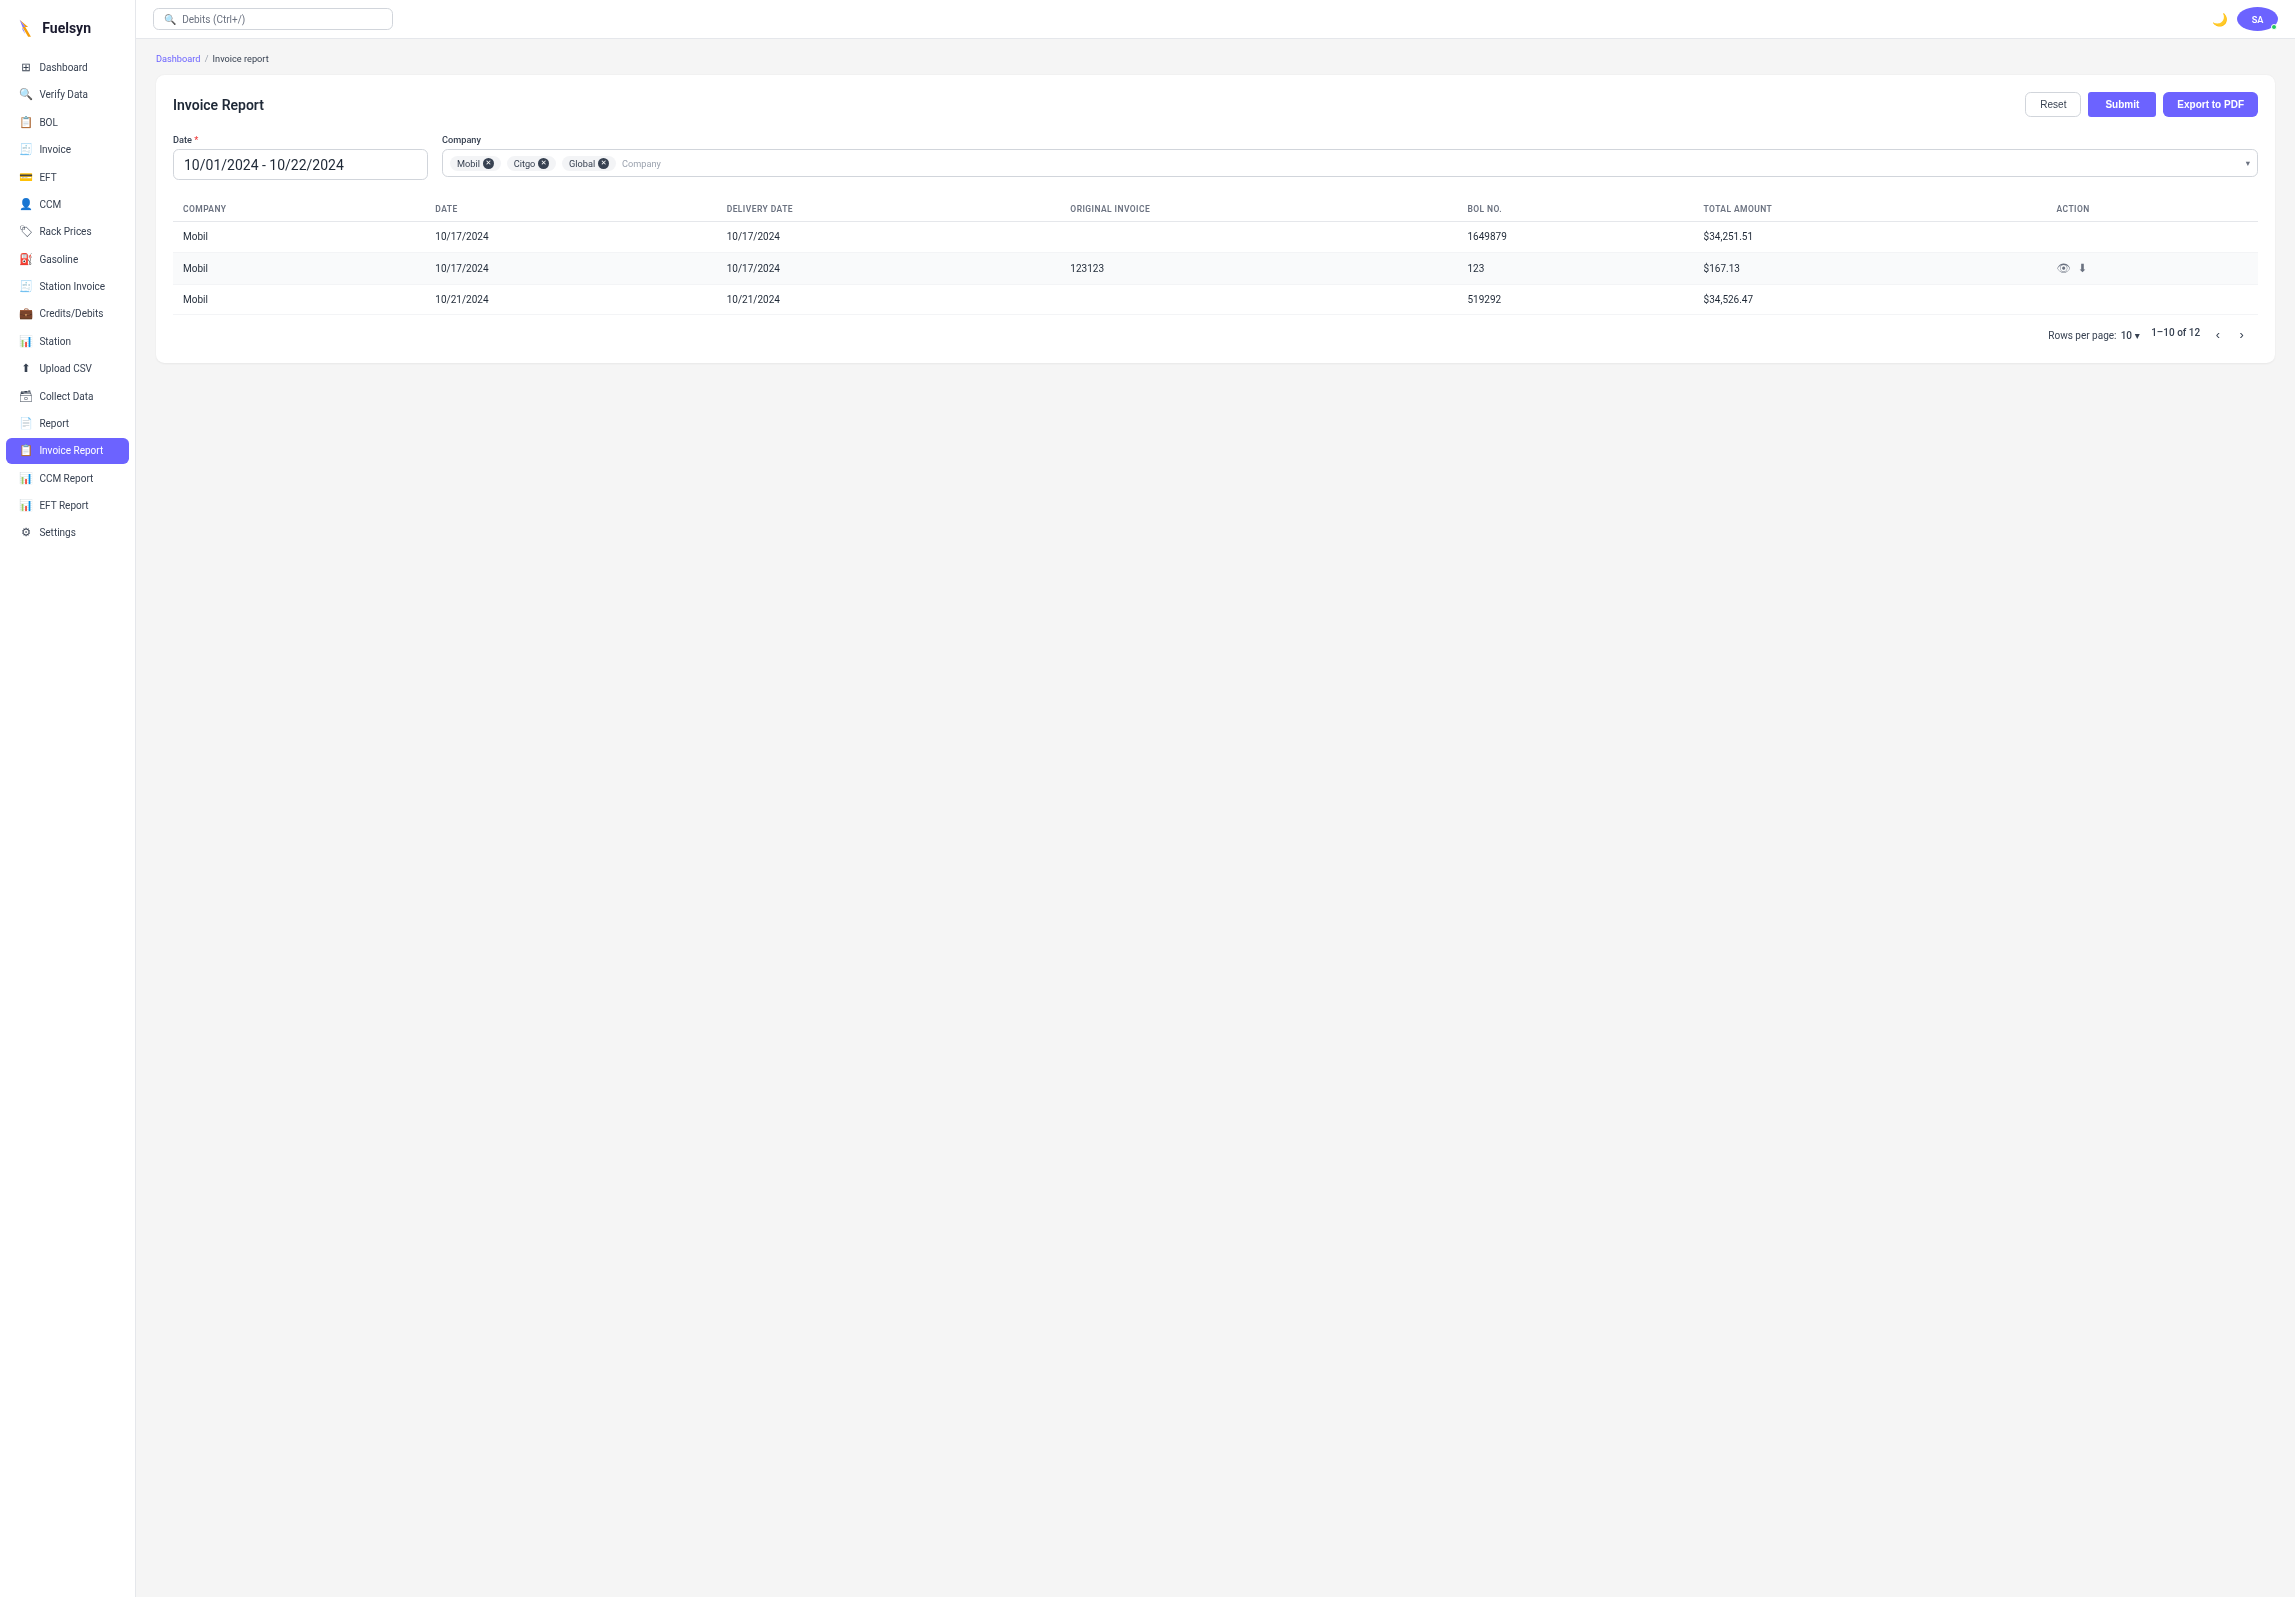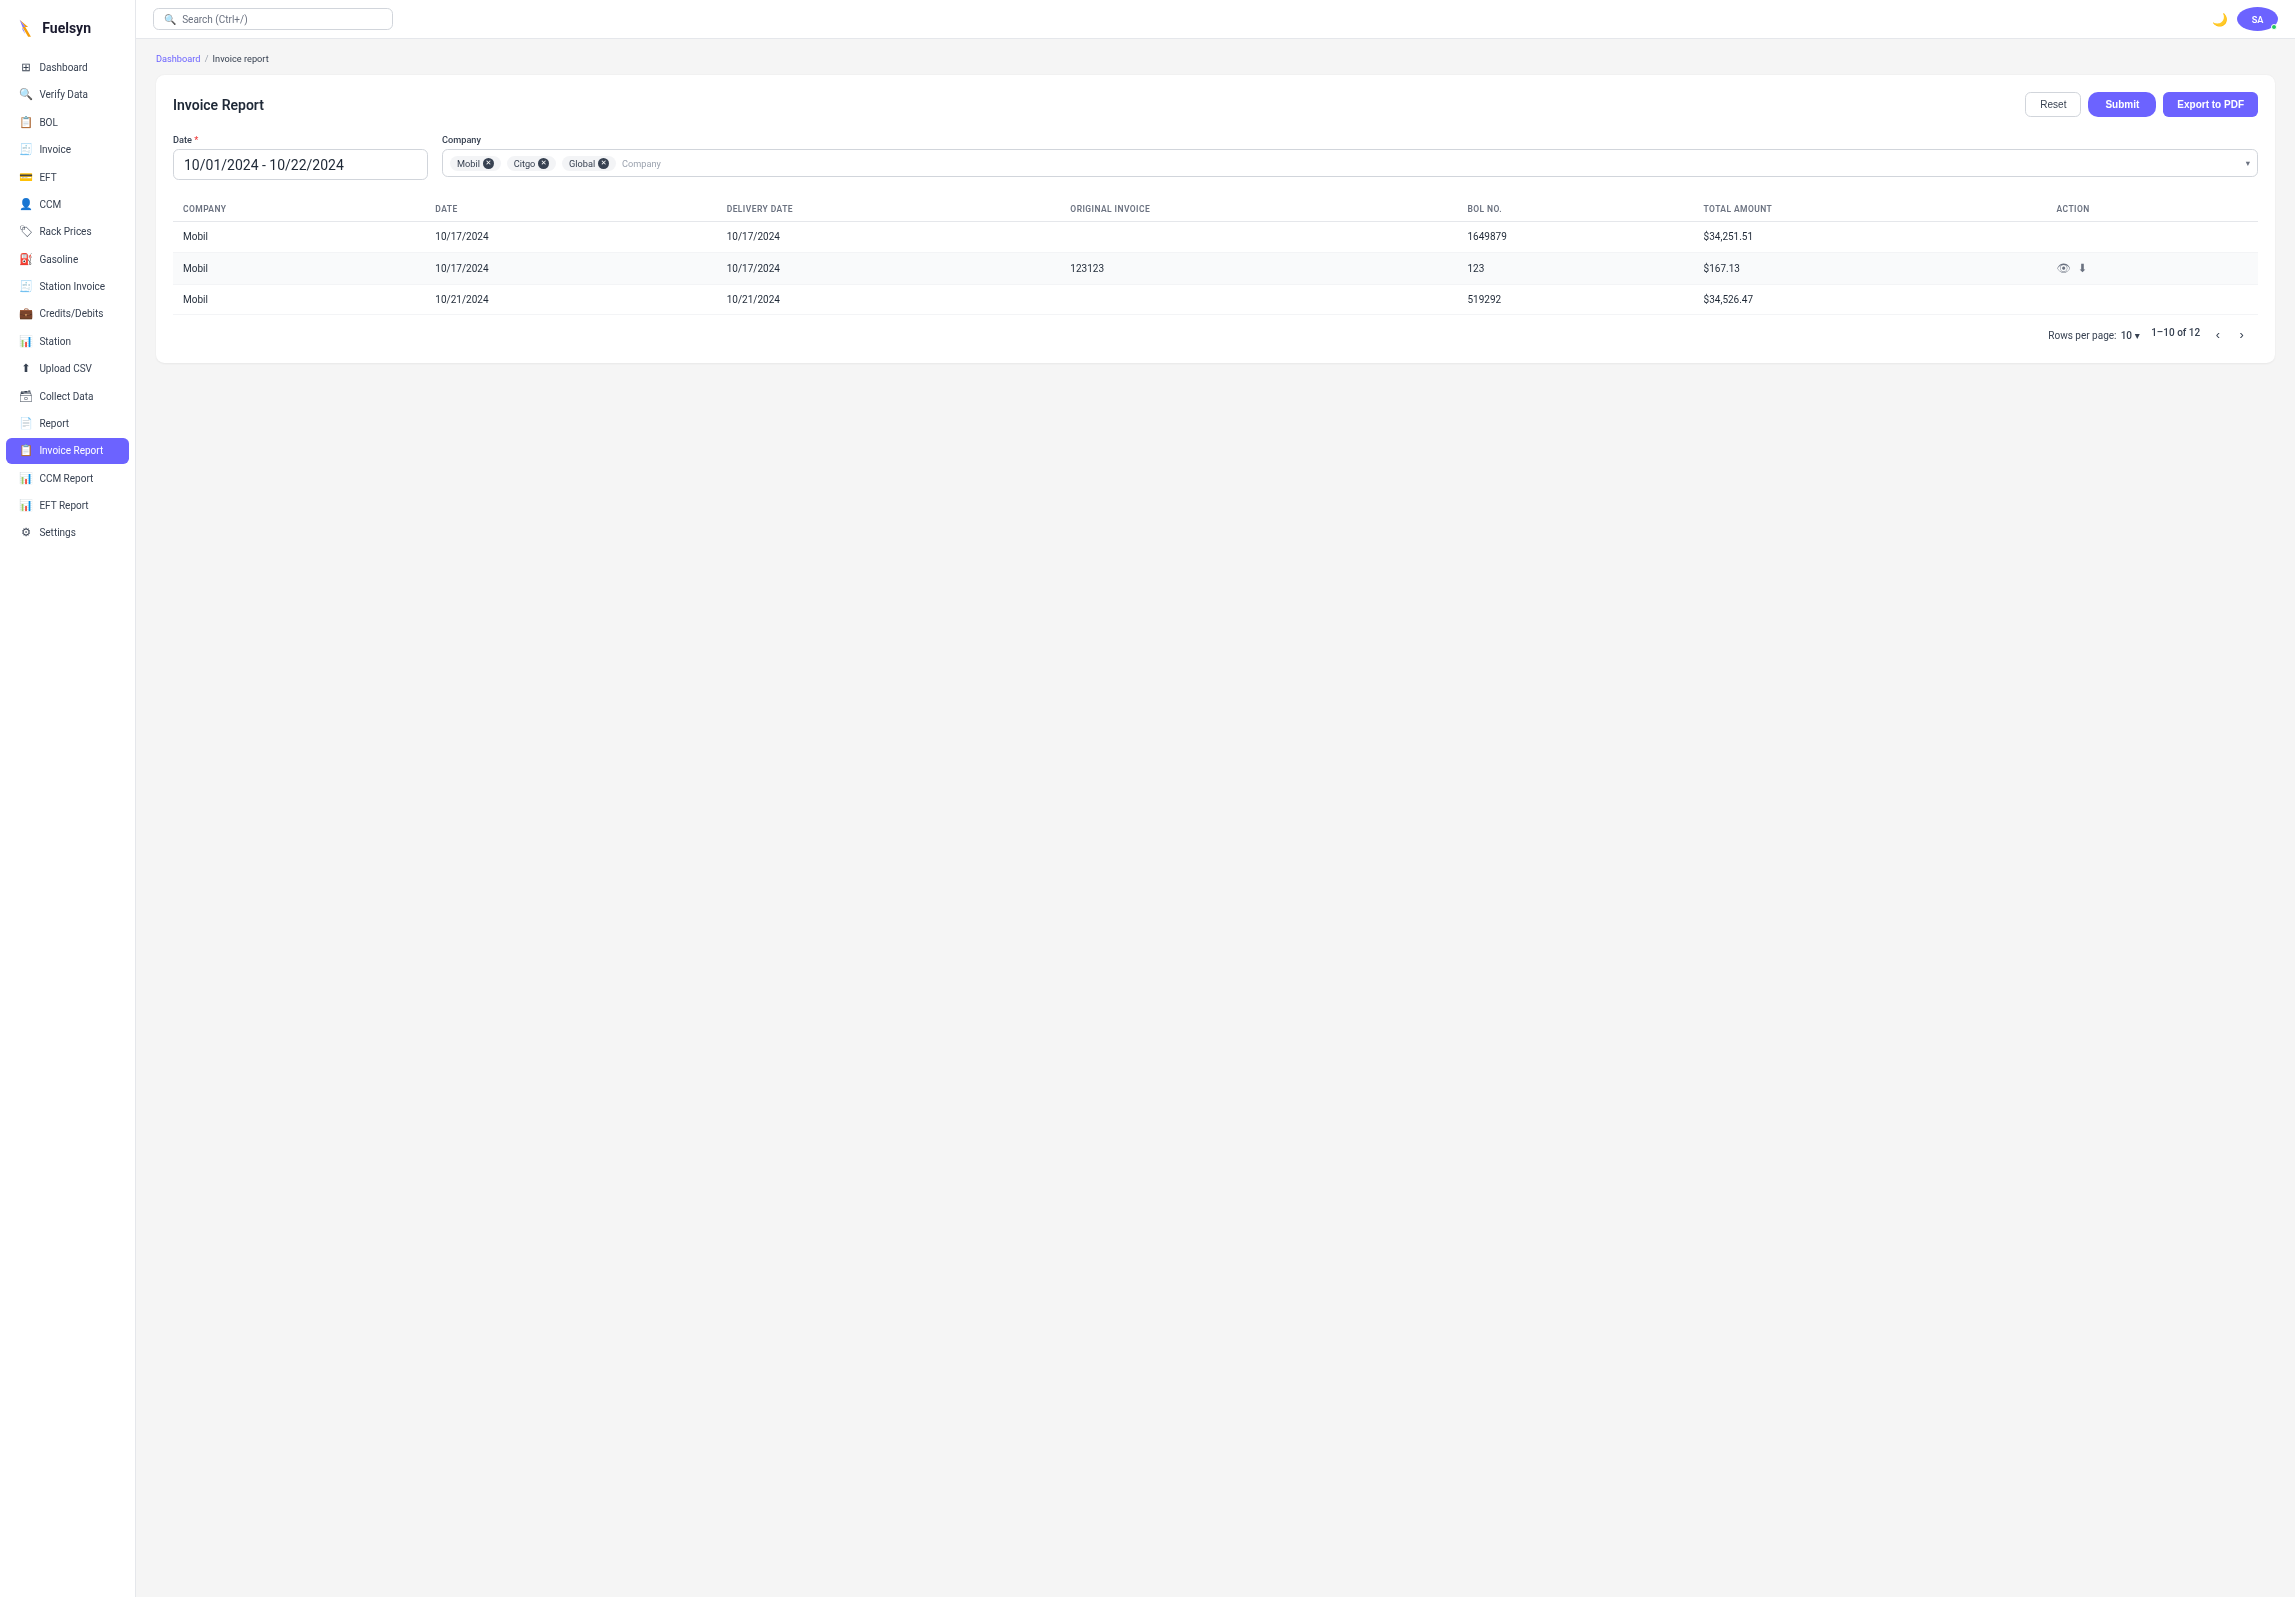--- a/index.html
+++ b/index.html
@@ -133,21 +133,21 @@
       border-radius: 5.7px;
       background: #fff;
       color: #374151;
       font-size: 10px;
       cursor: pointer;
       font-weight: 500;
     }
     .btn-submit {
       padding: 5.7px 17px;
       border: none;
-      border-radius: 10px;
+      border-radius: 3px;
       background: #6c63ff;
       color: #fff;
       font-size: 10px;
       cursor: pointer;
       font-weight: 600;
     }
     .btn-export {
       padding: 6px 14px;
       border: none;
       border-radius: 5.7px;
@@ -334,21 +334,21 @@
       </div>
     </div>
 
 </div>
 
 <div class="main">
 
   <div class="topbar">
     <div class="search-bar">
       <span>🔍</span>
-      <span>Search (Ctrl+/)</span>
+      <span>Debits (Ctrl+/)</span>
     </div>
     <div class="topbar-right">
       <span class="moon-icon">🌙</span>
       <div class="avatar">
         <span>SA</span>
         <div class="avatar-dot"></div>
       </div>
     </div>
   </div>
 

